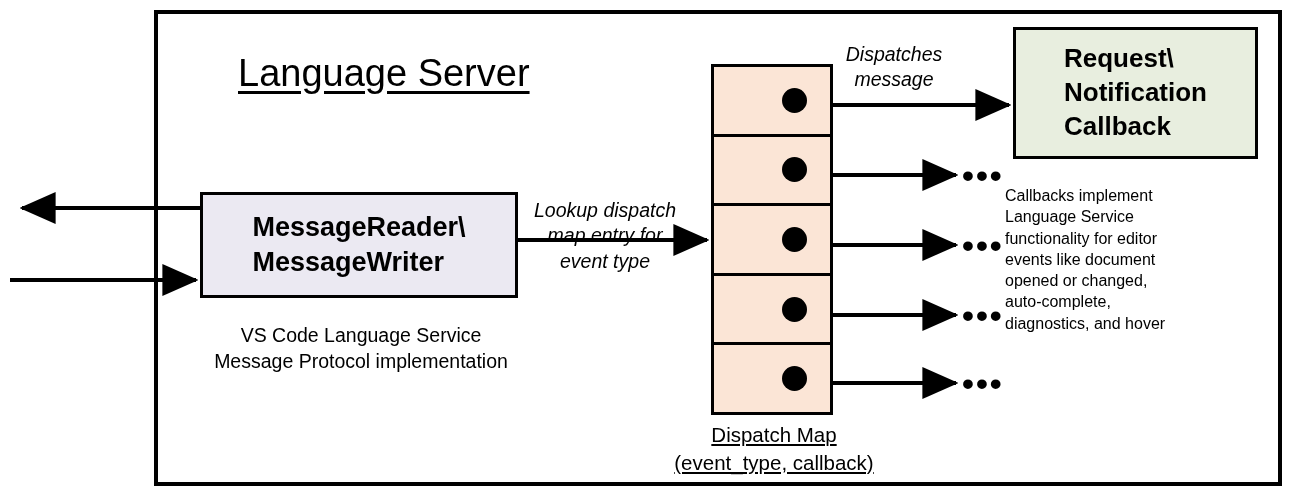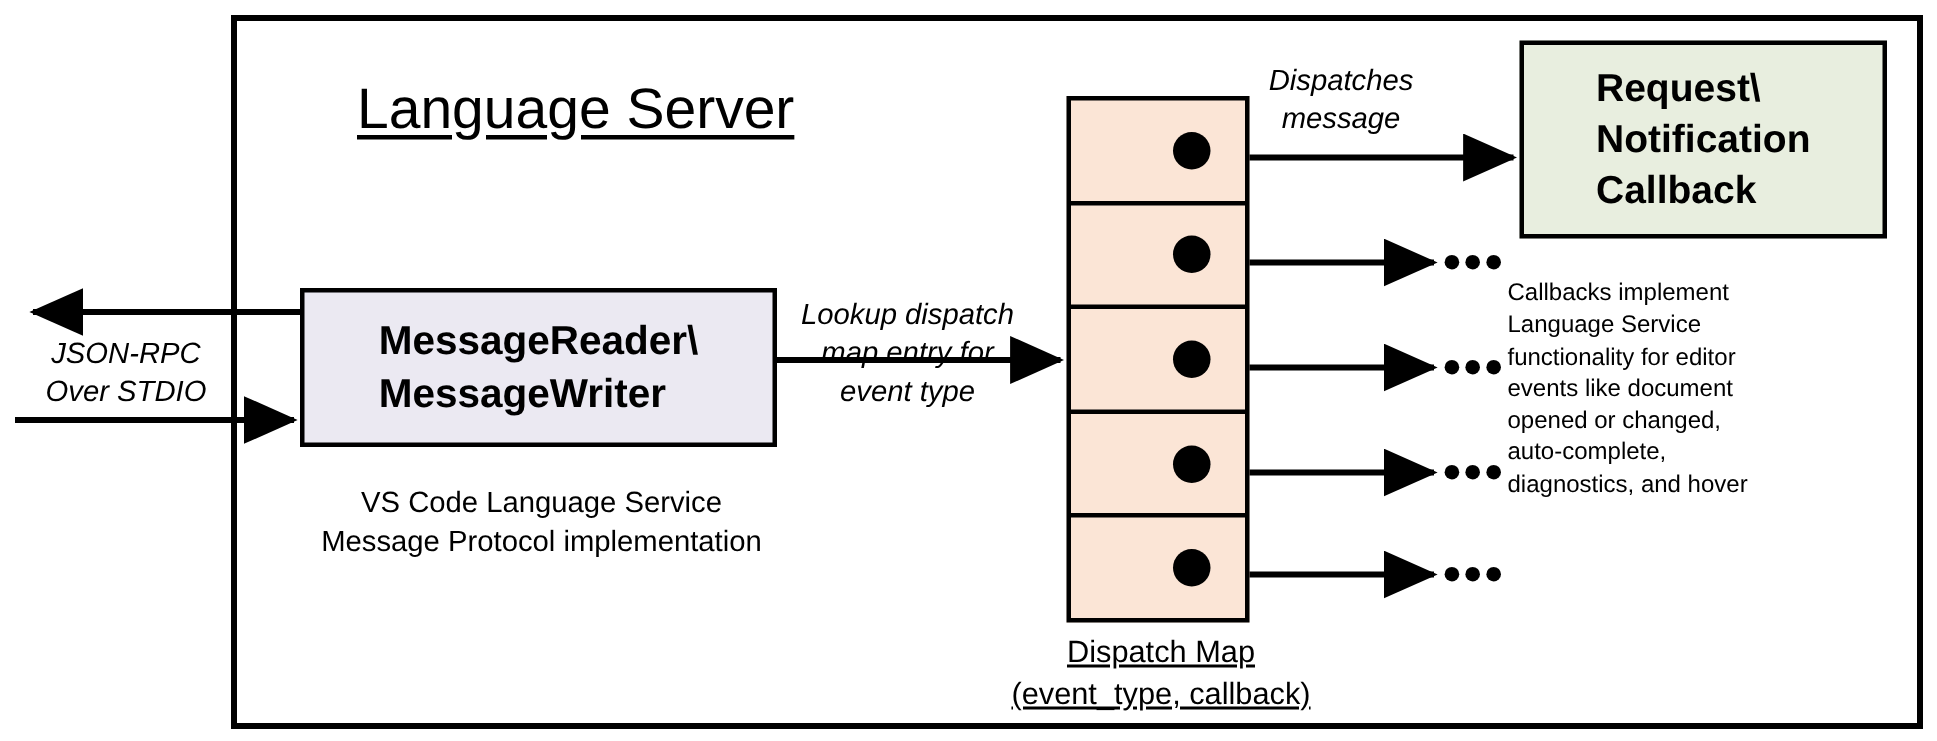--- a/index.html
+++ b/index.html
@@ -141,24 +141,20 @@
   <div id="callback-caption">
     <div>Callbacks implement</div>
     <div>Language Service</div>
     <div>functionality for editor</div>
     <div>events like document</div>
     <div>opened or changed,</div>
     <div>auto-complete,</div>
     <div>diagnostics, and hover</div>
   </div>
 
-  <div class="ital-label" id="label-jsonrpc">
-    <div>JSON-RPC</div>
-    <div>Over STDIO</div>
-  </div>
 
   <div class="ital-label" id="label-lookup">
     <div>Lookup dispatch</div>
     <div>map entry for</div>
     <div>event type</div>
   </div>
 
   <div class="ital-label" id="label-dispatches">
     <div>Dispatches</div>
     <div>message</div>

